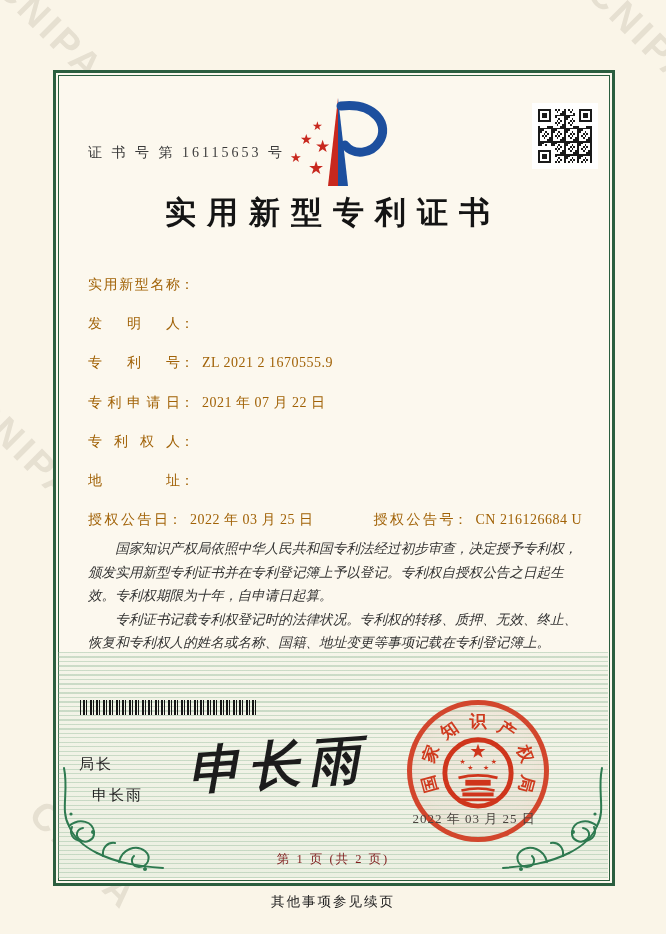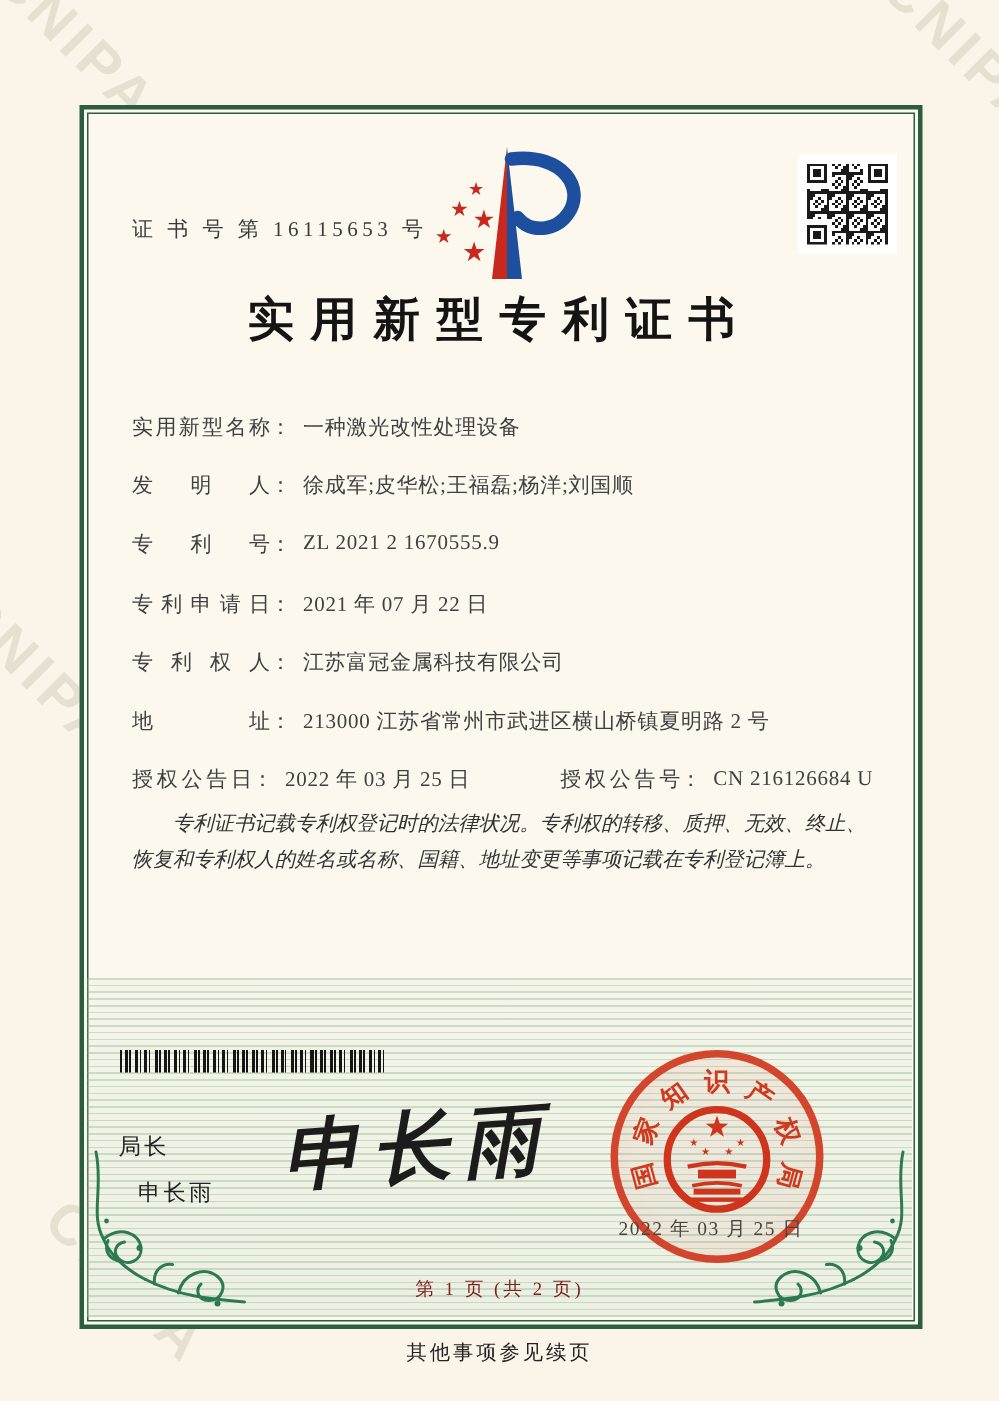--- a/index.html
+++ b/index.html
@@ -26,21 +26,21 @@
   .cert-no{position:absolute;left:88px;top:104px;font-size:14px;letter-spacing:3px;color:#3a3a3a;margin-top:40px;}
 
   .logo{position:absolute;left:282px;top:94px;width:112px;height:96px;}
   .qr-wrap{position:absolute;left:532px;top:103px;width:66px;height:66px;background:#ffffff;
            display:flex;align-items:center;justify-content:center;}
   .qr-wrap svg{width:54px;height:54px;}
 
   .title{position:absolute;left:0;right:0;top:192px;text-align:center;
          font-size:31px;font-weight:700;letter-spacing:11px;color:#141414;}
 
-  .fields{position:absolute;left:88px;top:265px;width:496px;font-size:14px;color:#404040;}
+  .fields{position:absolute;left:88px;top:265px;width:496px;font-size:14px;color:#a16207;}
   .frow{height:39.3px;display:flex;align-items:center;white-space:nowrap;}
   .f-label{display:inline-block;width:92px;text-align:justify;text-align-last:justify;}
   .f-colon{margin:0 2px 0 0;}
   .f-value{margin-left:6px;letter-spacing:0.5px;}
   .f-group2{margin-left:60px;display:flex;align-items:center;}
   .f-label5{display:inline-block;width:80px;text-align:justify;text-align-last:justify;}
 
   .paras{position:absolute;left:88px;top:537px;width:494px;font-size:13.6px;
          line-height:23.6px;color:#333;font-style:italic;}
   .paras p{margin:0;text-indent:2em;}
@@ -457,60 +457,57 @@
       </g>
     </svg>
   </div>
 
   <div class="title">实用新型专利证书</div>
 
   <div class="fields">
     <div class="frow">
       <span class="f-label">实用新型名称</span>
         <span class="f-colon">：</span>
-      <span class="f-value">一种激光改性处理设备</span>
     </div>
     <div class="frow">
       <span class="f-label">发明人</span>
         <span class="f-colon">：</span>
-      <span class="f-value">徐成军;皮华松;王福磊;杨洋;刘国顺</span>
     </div>
     <div class="frow">
       <span class="f-label">专利号</span>
         <span class="f-colon">：</span>
       <span class="f-value">ZL 2021 2 1670555.9</span>
     </div>
     <div class="frow">
       <span class="f-label">专利申请日</span>
         <span class="f-colon">：</span>
       <span class="f-value">2021 年 07 月 22 日</span>
     </div>
     <div class="frow">
       <span class="f-label">专利权人</span>
         <span class="f-colon">：</span>
-      <span class="f-value">江苏富冠金属科技有限公司</span>
     </div>
     <div class="frow">
       <span class="f-label">地址</span>
         <span class="f-colon">：</span>
-      <span class="f-value">213000 江苏省常州市武进区横山桥镇夏明路 2 号</span>
     </div>
     <div class="frow">
       <span class="f-label5">授权公告日</span>
         <span class="f-colon">：</span>
       <span class="f-value">2022 年 03 月 25 日</span>
       <span class="f-group2">
         <span class="f-label5">授权公告号</span>
           <span class="f-colon">：</span>
         <span class="f-value">CN 216126684 U</span>
       </span>
     </div>
   </div>
 
   <div class="paras">
+    <p>国家知识产权局依照中华人民共和国专利法经过初步审查，决定授予专利权，颁发实用新型专利证书并在专利登记簿上予以登记。专利权自授权公告之日起生效。专利权期限为十年，自申请日起算。</p>
     <p>专利证书记载专利权登记时的法律状况。专利权的转移、质押、无效、终止、恢复和专利权人的姓名或名称、国籍、地址变更等事项记载在专利登记簿上。</p>
   </div>
 
   <div class="barcode"></div>
 
   <div class="director-title">局长</div>
   <div class="director-name">申长雨</div>
   <div class="signature">申长雨</div>
 
   <div class="seal">

